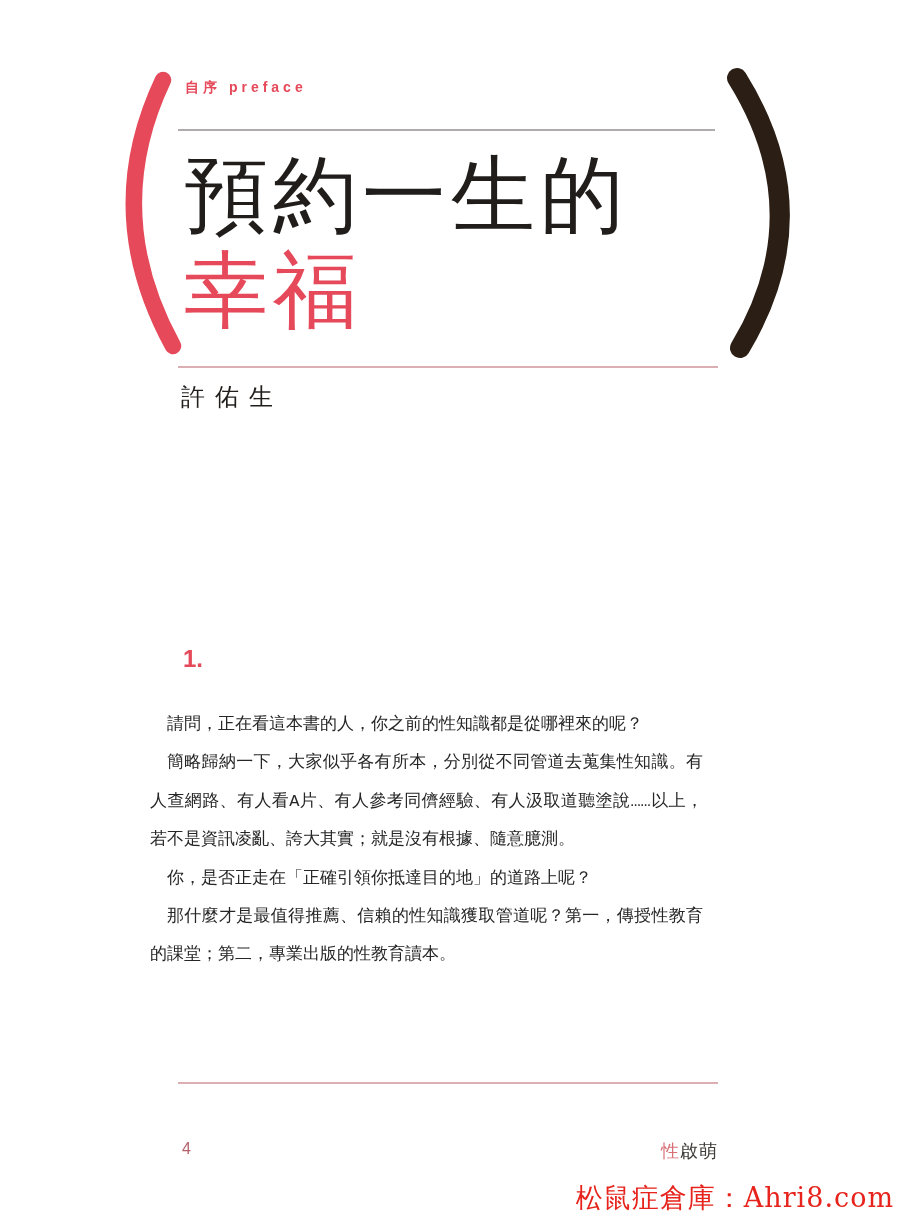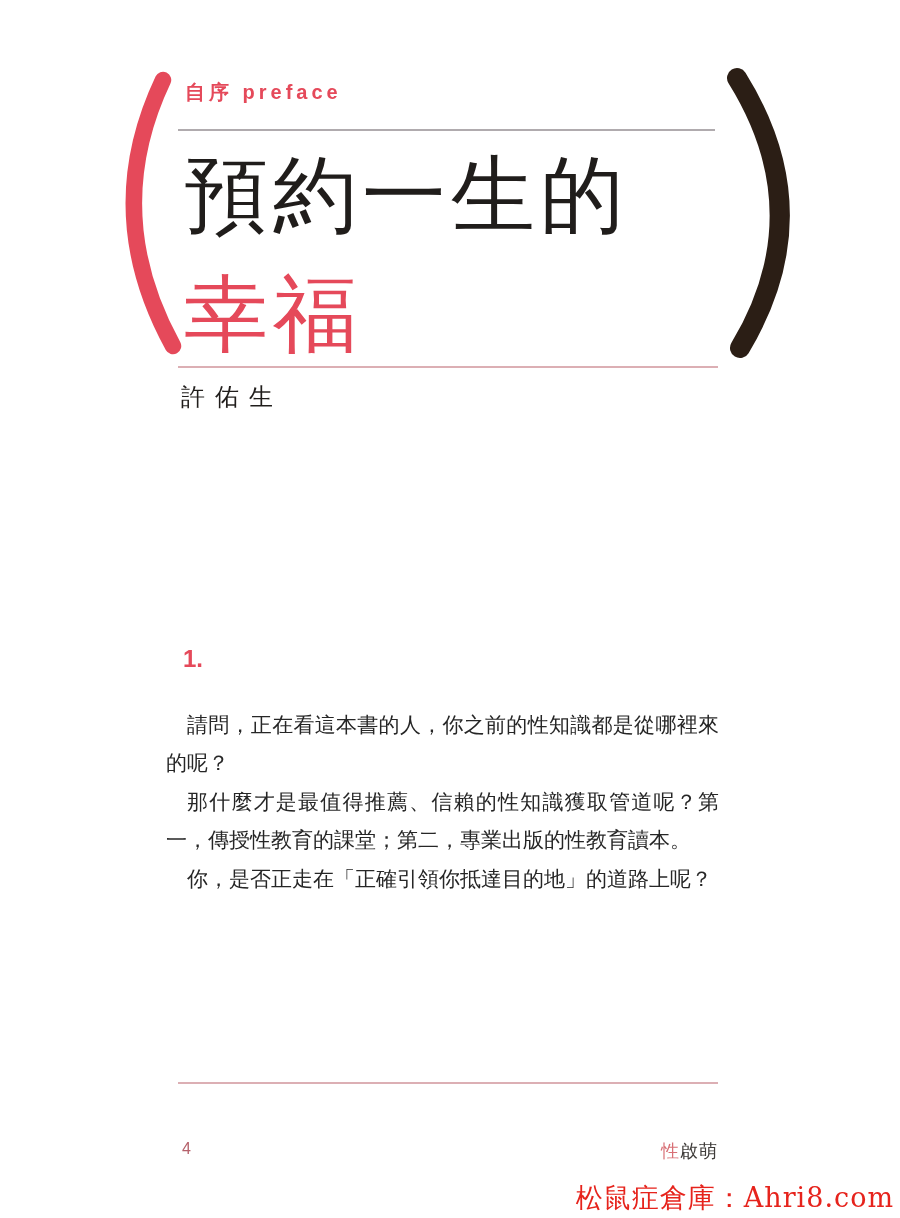--- a/index.html
+++ b/index.html
@@ -22,21 +22,21 @@
     overflow: visible;
   }
   .paren-left  { left: 122px; top: 70px; }
   .paren-right { left: 712px; top: 70px; }
 
   
   .section-label {
     position: absolute;
     left: 185px;
     top: 79px;
-    font-size: 20px;
+    font-size: 14px;
     font-weight: bold;
     letter-spacing: 4px;
     color: var(--accent_red);
     white-space: nowrap;
   }
 
   
   .divider {
     position: absolute;
     height: 2px;
@@ -49,21 +49,21 @@
   .title {
     position: absolute;
     left: 184px;
     top: 148px;
     font-size: 84px;
     line-height: 95px;
     letter-spacing: 5px;
     white-space: nowrap;
   }
   .title-line-1 { color: var(--title_black); }
-  .title-line-2 { color: var(--accent_red); margin-top: 24px; }
+  .title-line-2 { color: var(--accent_red); }
 
   
   .author {
     position: absolute;
     left: 181px;
     top: 381px;
     font-size: 24px;
     letter-spacing: 10px;
     color: var(--title_black);
     white-space: nowrap;
@@ -75,25 +75,25 @@
     left: 183px;
     top: 645px;
     font-size: 24px;
     font-weight: bold;
     color: var(--accent_red);
   }
 
   
   .body-text {
     position: absolute;
-    left: 166px;
+    left: 150px;
     top: 706px;
     width: 553px;
-    font-family: Liberation Sans, sans-serif;
-    font-size: 21px;
+    font-family: Liberation Mono, monospace;
+    font-size: 17px;
     line-height: 38.4px;
     color: var(--body_text);
     text-align: justify;
     text-justify: inter-character;
   }
   .body-text p {
     margin: 0;
     text-indent: 1em;
   }
 
@@ -151,22 +151,23 @@
   </div>
 
   <div class="divider divider-mid"></div>
 
   <div class="author">許佑生</div>
 
   <div class="section-number">1.</div>
 
   <div class="body-text">
     <p>請問，正在看這本書的人，你之前的性知識都是從哪裡來的呢？</p>
+    <p>簡略歸納一下，大家似乎各有所本，分別從不同管道去蒐集性知識。有人查網路、有人看A片、有人參考同儕經驗、有人汲取道聽塗說……以上，若不是資訊凌亂、誇大其實；就是沒有根據、隨意臆測。</p>
+    <p>你，是否正走在「正確引領你抵達目的地」的道路上呢？</p>
     <p>那什麼才是最值得推薦、信賴的性知識獲取管道呢？第一，傳授性教育的課堂；第二，專業出版的性教育讀本。</p>
-    <p>你，是否正走在「正確引領你抵達目的地」的道路上呢？</p>
   </div>
 
   <div class="divider divider-bottom"></div>
 
   <div class="page-number">4</div>
 
   <div class="book-title">
     <span class="book-title-accent">性</span><span class="book-title-rest">啟萌</span>
   </div>
 

